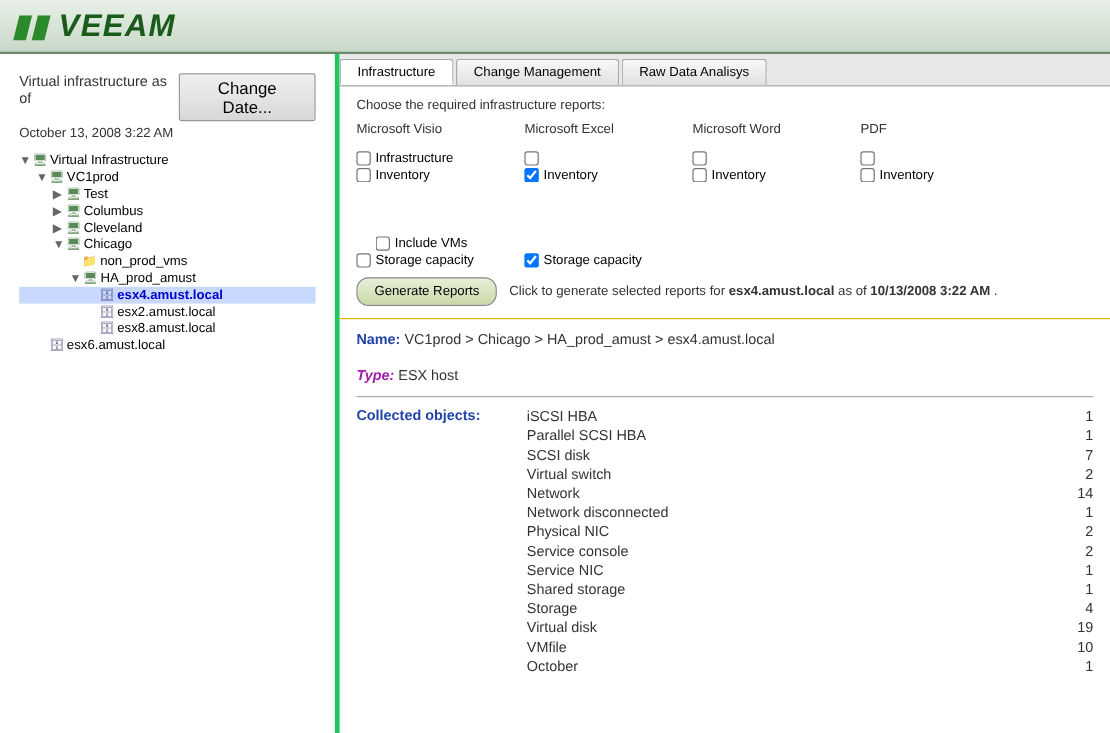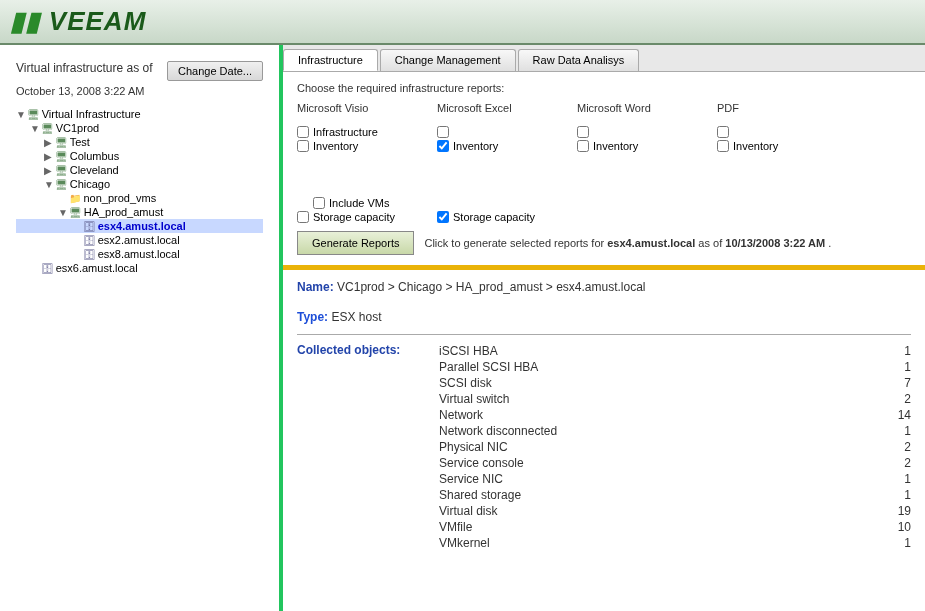--- a/index.html
+++ b/index.html
@@ -34,21 +34,21 @@
       border-right: 4px solid #22c55e;
       background: #fff;
       padding: 16px;
       overflow-y: auto;
     }
     #change-date-btn {
       background: linear-gradient(to bottom, #f0f0f0, #d8d8d8);
       border: 1px solid #999;
       padding: 3px 10px;
       cursor: pointer;
-      font-size: 11px;
+      font-size: 14px;
       border-radius: 2px;
       float: right;
     }
     #infra-date {
       color: #333;
       font-size: 11px;
       margin-top: 4px;
       clear: both;
     }
 
@@ -108,21 +108,21 @@
     .tab.active {
       background: #fff;
       border-bottom: 1px solid #fff;
       z-index: 1;
       position: relative;
     }
 
     
     #report-section {
       padding: 10px 14px;
-      border-bottom: 5px solid #eab308;
+      border-bottom: 1px solid #eab308;
     }
     .report-grid {
       display: grid;
       grid-template-columns: 140px 140px 140px 100px;
       gap: 2px 0;
       margin-bottom: 8px;
     }
     .report-col-header {
       font-size: 11px;
       color: #333;
@@ -138,21 +138,21 @@
     .checkbox-row input[type=checkbox] {
       width: 12px;
       height: 12px;
     }
     #generate-btn {
       background: linear-gradient(to bottom, #e8f0d8, #c8d8a8);
       border: 1px solid #888;
       padding: 5px 14px;
       cursor: pointer;
       font-size: 11px;
-      border-radius: 0;
+      border-radius: 10px;
       margin-right: 10px;
     }
     #generate-row {
       display: flex;
       align-items: center;
       margin-top: 8px;
     }
     #generate-desc {
       font-size: 11px;
       color: #333;
@@ -168,21 +168,21 @@
       margin-bottom: 16px;
       color: #333;
     }
     #detail-name .label { color: #2244aa; font-weight: bold; }
     #detail-name .value { color: #333; }
     #detail-type {
       font-size: 12px;
       margin-bottom: 10px;
       color: #333;
     }
-    #detail-type .label { color: #1d4ed8; font-weight: bold; }
+    #detail-type .label { color: #a21caf; font-weight: bold; font-style: italic; }
     hr.detail-hr { border: none; border-top: 1px solid #aaa; margin: 8px 0; }
 
     #collected-section {
       display: flex;
       margin-top: 4px;
     }
     #collected-label {
       color: #2244aa;
       font-weight: bold;
       font-size: 12px;
@@ -428,29 +428,33 @@
             </div>
             <div class="obj-row">
               <span class="obj-name">Service NIC</span>
               <span class="obj-count">1</span>
             </div>
             <div class="obj-row">
               <span class="obj-name">Shared storage</span>
               <span class="obj-count">1</span>
             </div>
             <div class="obj-row">
+              <span class="obj-name">Storage</span>
+              <span class="obj-count">4</span>
+            </div>
+            <div class="obj-row">
               <span class="obj-name">Virtual disk</span>
               <span class="obj-count">19</span>
             </div>
             <div class="obj-row">
               <span class="obj-name">VMfile</span>
               <span class="obj-count">10</span>
             </div>
             <div class="obj-row">
-              <span class="obj-name">VMkernel</span>
+              <span class="obj-name">October</span>
               <span class="obj-count">1</span>
             </div>
           </div>
       </div>
     </div>
 
   </div>
 </div>
 
 </body></html>

